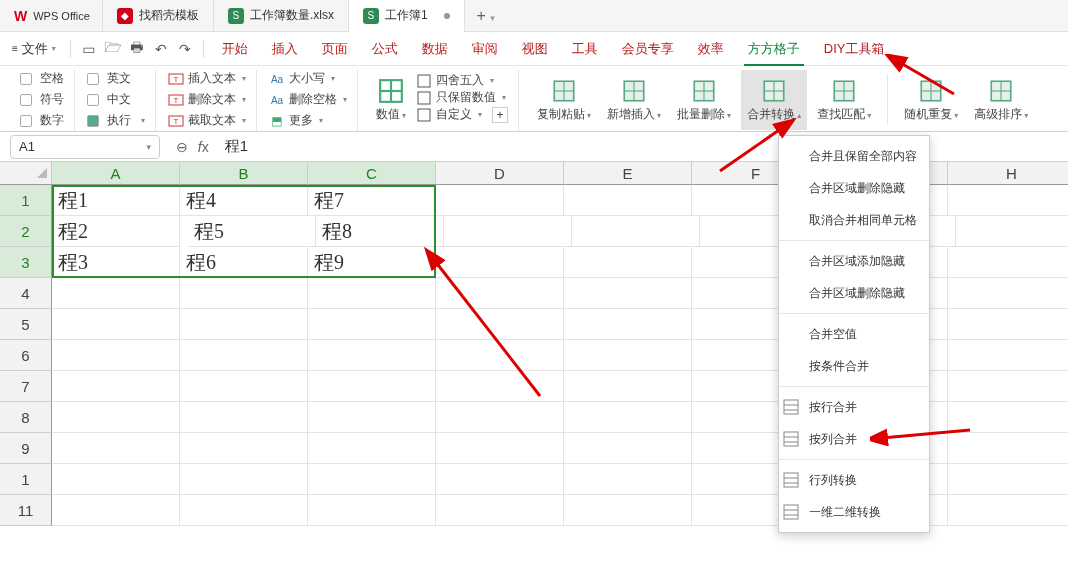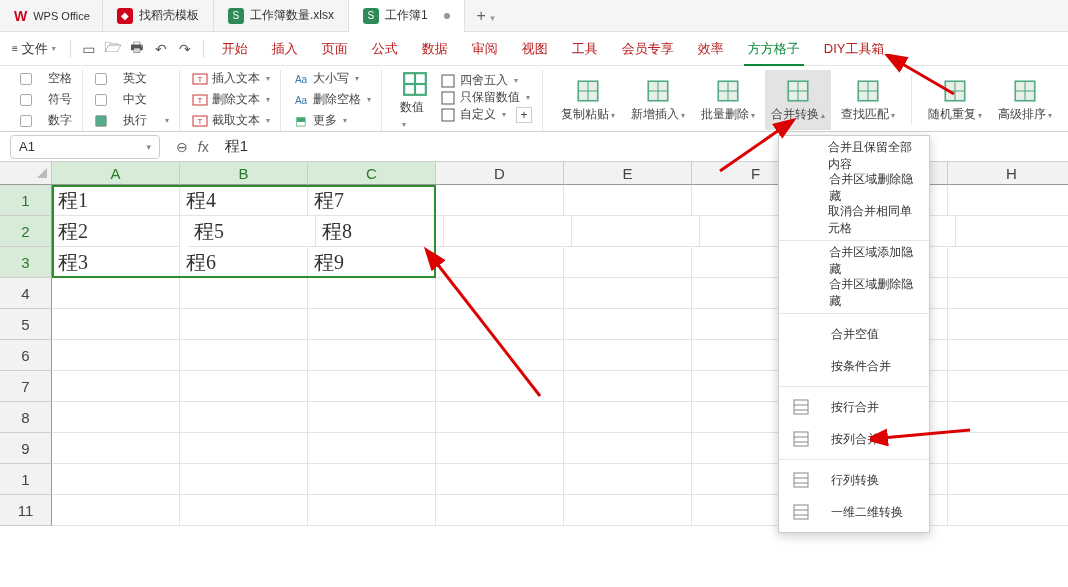--- a/index.html
+++ b/index.html
@@ -26,21 +26,21 @@
 .mb-sep { width:1px; height:18px; background:#ddd; margin:0 6px; }
 .mb-ic { width:24px; display:inline-flex; justify-content:center; color:#555; font-size:14px; }
 .mb-item { padding:0 12px; font-size:13px; color:#b91c1c; height:34px; display:flex; align-items:center; }
 .mb-item.on { color:#0a8a3a; position:relative; }
 .mb-item.on::after { content:""; position:absolute; bottom:0; left:8px; right:8px; height:2px; background:#0a8a3a; }
 
 
 .ribbon { height:66px; border-bottom:1px solid #d0d0d0; background:#fff; display:flex; padding:4px 10px 0; gap:2px; position:relative; }
 .rgroup { display:flex; flex-direction:column; justify-content:flex-start; padding:0 10px; border-right:1px solid #e5e5e5; gap:4px; }
 .rgroup.noborder { border-right:none; }
-.chkline { display:flex; align-items:center; gap:16px; color:#444; white-space:nowrap; height:17px; }
+.chkline { display:flex; align-items:center; gap:8px; color:#444; white-space:nowrap; height:17px; }
 .chk { width:12px; height:12px; border:1px solid #aaa; border-radius:2px; }
 .chkline.exec .chk { background:#5a8; }
 .rbtn-sm { display:flex; align-items:center; gap:4px; color:#444; height:17px; white-space:nowrap; }
 .ric { width:16px; height:16px; display:inline-flex; align-items:center; justify-content:center; }
 .dd { font-size:8px; color:#888; margin-left:2px; }
 .rbig { display:flex; flex-direction:column; align-items:center; justify-content:center; padding:0 6px; gap:2px; font-size:12px; color:#444; height:60px; }
 .rbig .ric { width:26px; height:26px; }
 .rbig.on { background:#e3e3e3; }
 
 
@@ -60,21 +60,21 @@
 .rowh { width:52px; height:31px; background:#f2f2f2; border-right:1px solid #999; border-bottom:1px solid #ccc; display:flex; align-items:center; justify-content:center; font-size:15px; color:#444; }
 .rowh.sel { background:#d8ead8; color:#2a7a2a; }
 .rows { position:absolute; left:0; top:23px; }
 .cells { position:absolute; left:52px; top:23px; }
 .crow { display:flex; }
 .cell { height:31px; border-right:1px solid #e3e3e3; border-bottom:1px solid #e3e3e3; display:flex; align-items:center; padding:0 6px; font-size:20px; font-family:"SimSun",serif; }
 .selbox { position:absolute; border:2px solid #2e8b2e; pointer-events:none; }
 
 
 .ddmenu { position:absolute; left:778px; top:135px; width:152px; background:#fff; border:1px solid #ccc; box-shadow:0 3px 10px rgba(0,0,0,.2); z-index:10; padding:4px 0; }
-.dditem { height:32px; display:flex; align-items:center; padding:0 14px; gap:22px; font-size:12px; color:#333; }
+.dditem { height:32px; display:flex; align-items:center; padding:0 4px; gap:10px; font-size:12px; color:#333; }
 .ddsep { height:1px; background:#e5e5e5; margin:4px 0; }
 .ddic { width:16px; height:16px; display:inline-flex; align-items:center; justify-content:center; }
 
 
 .arrow { position:absolute; z-index:20; pointer-events:none; }
 </style>
 </head>
 <body>
 
 <div class="titlebar">

